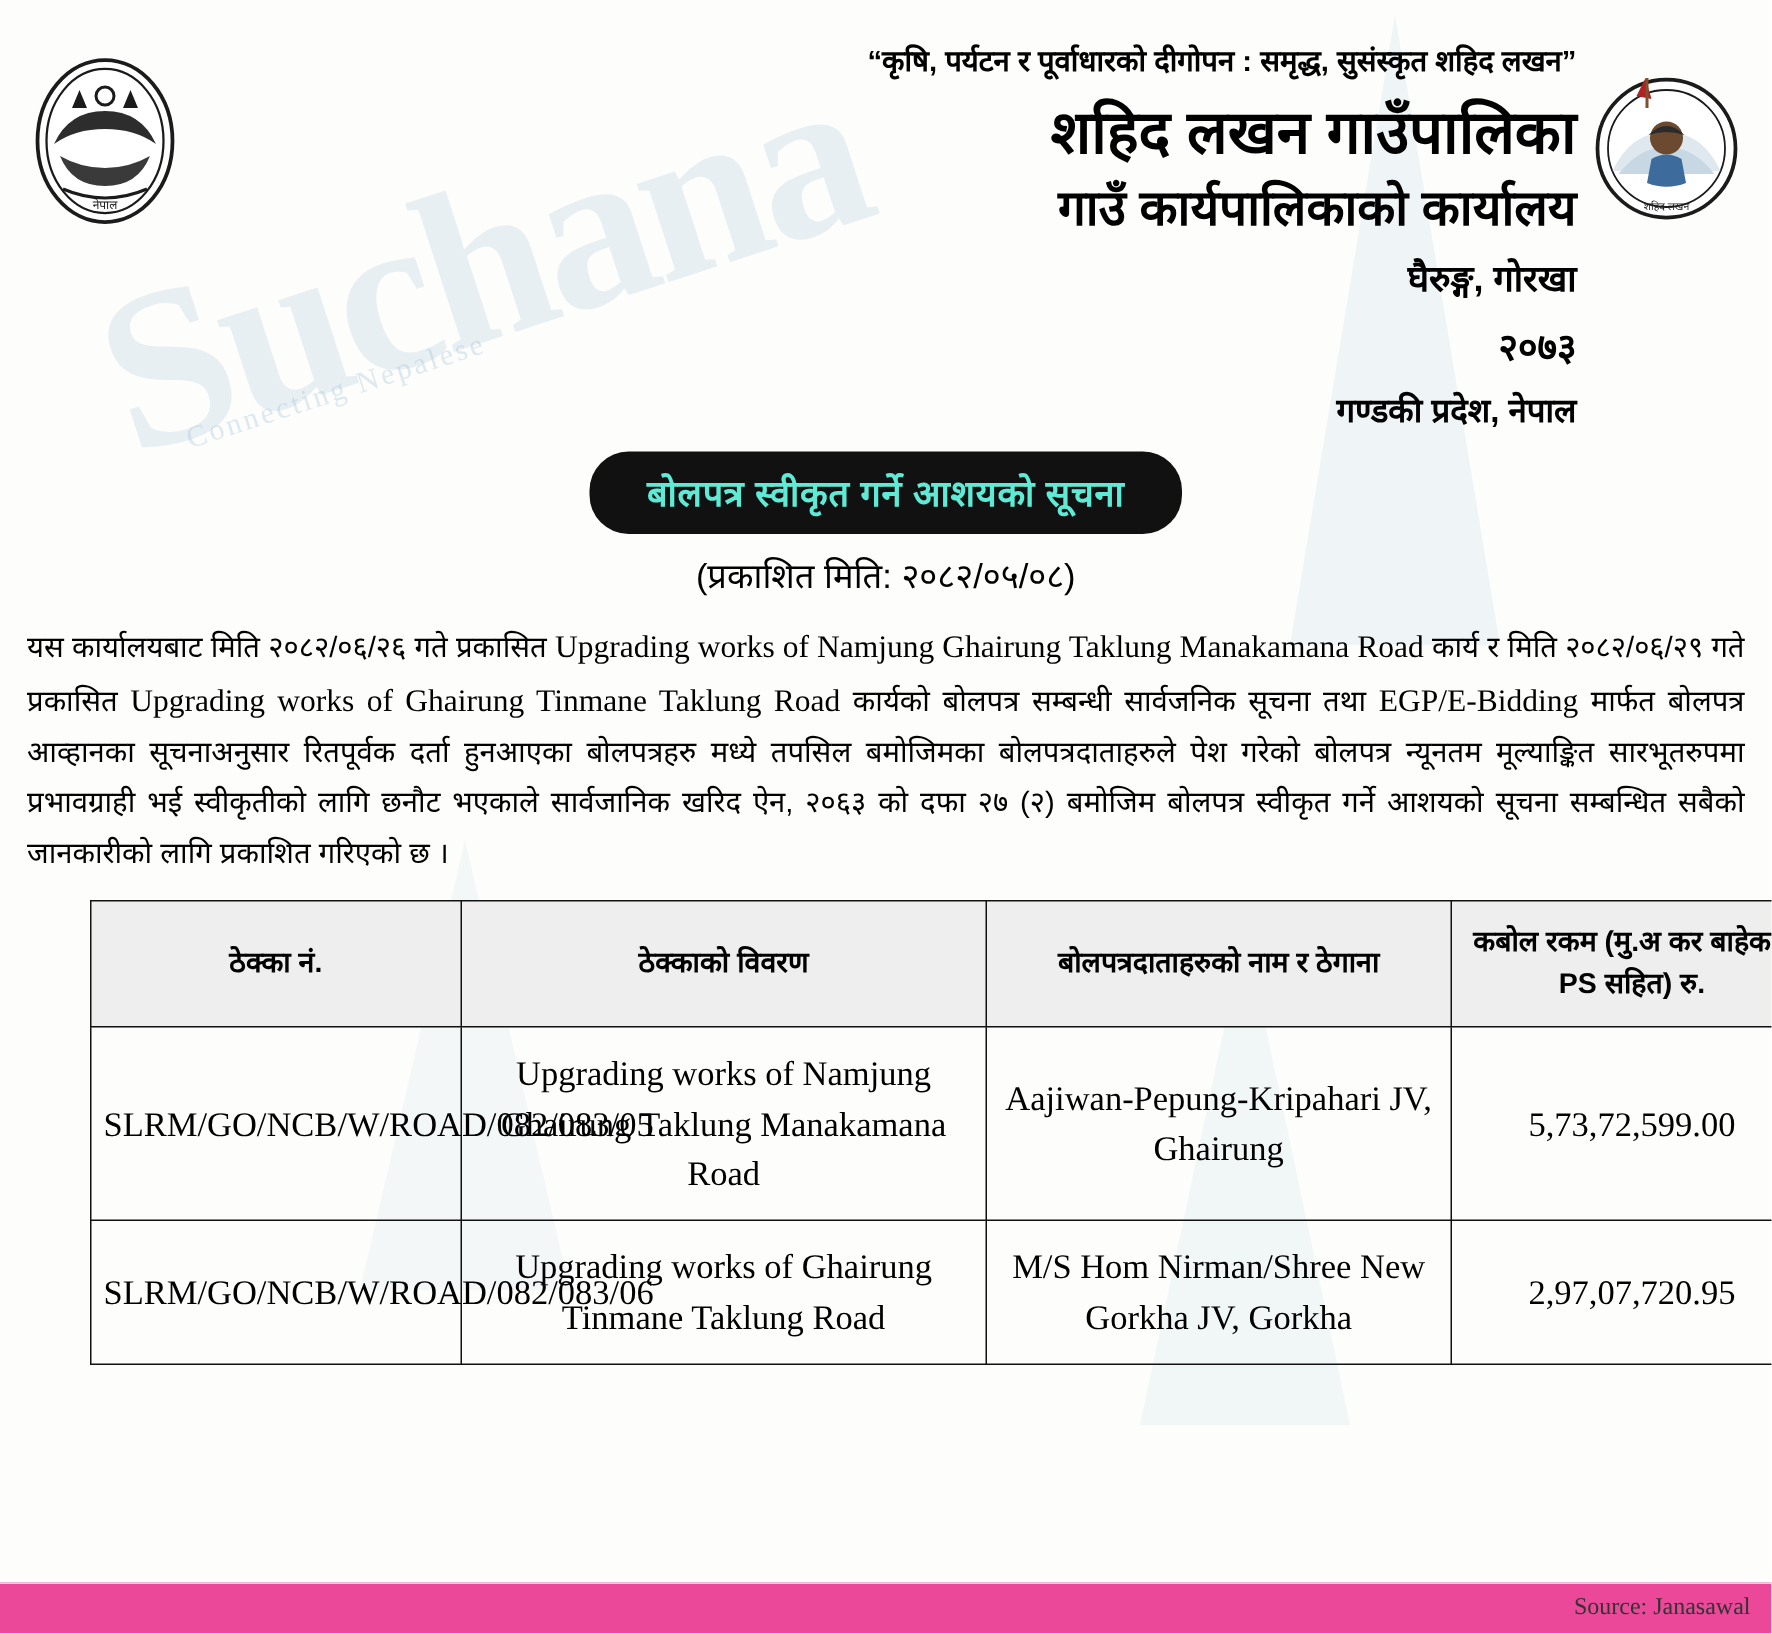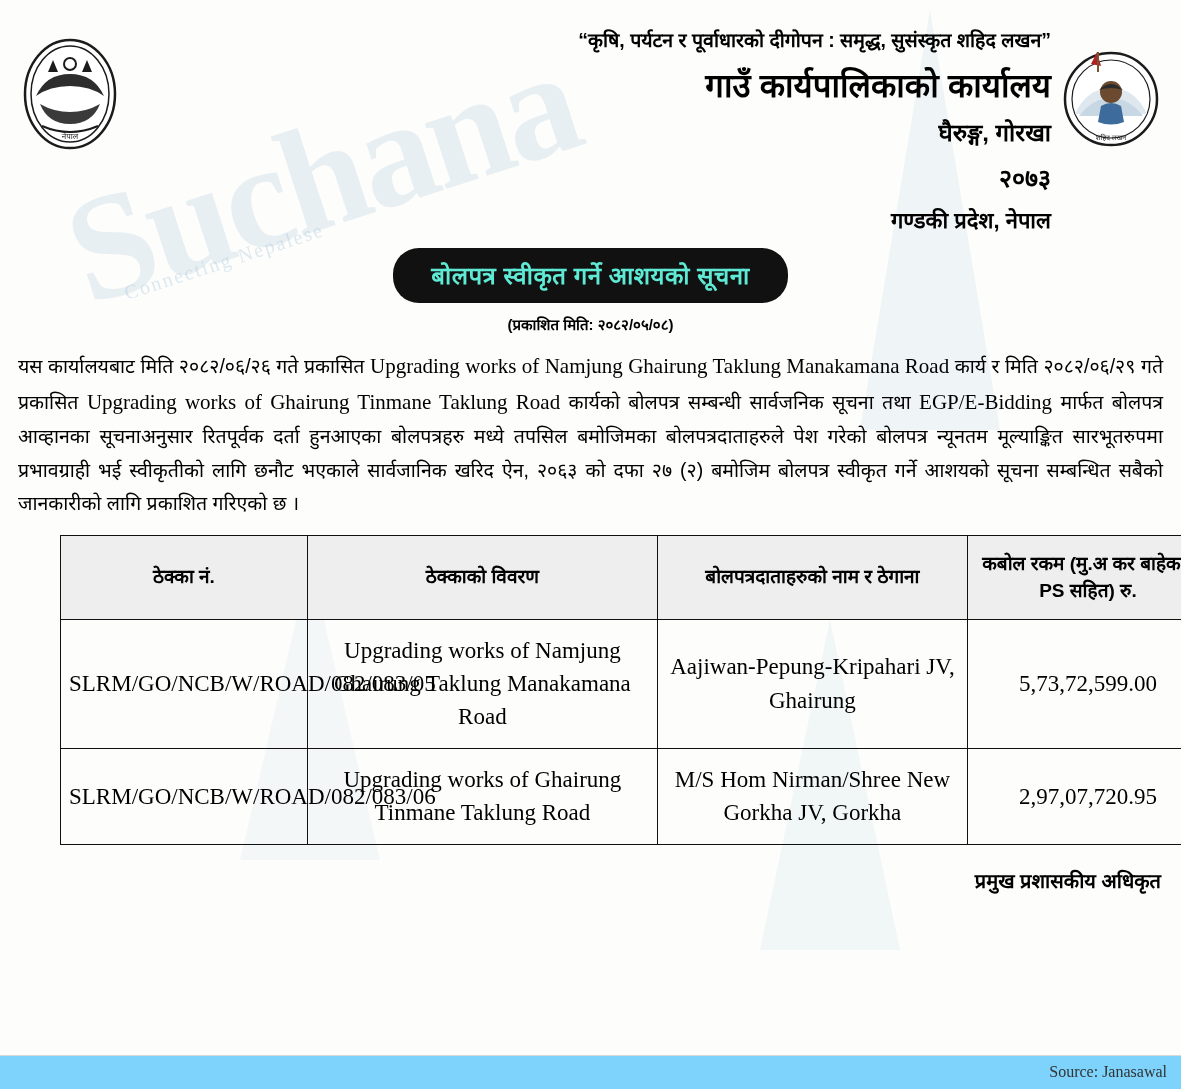--- a/index.html
+++ b/index.html
@@ -140,22 +140,22 @@
     font-family: "Liberation Sans", sans-serif;
     font-size: 24px;
     font-weight: bold;
     padding: 10px 38px 12px 38px;
     border-radius: 26px;
     letter-spacing: 0.5px;
   }
   .pub-date {
     text-align: center;
     font-family: "Liberation Sans", sans-serif;
-    font-size: 15px;
-    font-weight: bold;
+    font-size: 23px;
+    font-weight: normal;
     margin-top: 11px;
   }
 
   .body-para {
     margin-top: 14px;
     font-family: "Liberation Sans", sans-serif;
     font-size: 19.5px;
     line-height: 1.72;
     text-align: justify;
     text-justify: inter-word;
@@ -205,21 +205,21 @@
     margin-top: 22px;
     padding-right: 4px;
   }
 
   .source-bar {
     position: absolute;
     left: 0;
     bottom: 0;
     width: 1181px;
     height: 34px;
-    background: #7dd3fc;
+    background: #ec4899;
     border-top: 1px solid #d8d8d8;
     z-index: 3;
   }
   .source-text {
     position: absolute;
     right: 14px;
     top: 7px;
     font-family: "Liberation Serif", serif;
     font-size: 16px;
     color: #333333;
@@ -252,20 +252,21 @@
           <path d="M26 34 l5 -12 l5 12 z" fill="#1b1b1b"></path>
           <path d="M60 34 l5 -12 l5 12 z" fill="#1b1b1b"></path>
           <circle cx="48" cy="26" r="6" fill="none" stroke="#1b1b1b" stroke-width="2"></circle>
           <path d="M20 88 q28 12 56 0" fill="none" stroke="#1b1b1b" stroke-width="2"></path>
           <text x="48" y="101" font-size="8" text-anchor="middle" fill="#1b1b1b" font-family="Liberation Sans, sans-serif">नेपाल</text>
         </svg>
       </div>
 
       <div class="center-head">
         <div class="slogan">“कृषि, पर्यटन र पूर्वाधारको दीगोपन : समृद्ध, सुसंस्कृत शहिद लखन”</div>
+        <div class="office-1">शहिद लखन गाउँपालिका</div>
         <div class="office-2">गाउँ कार्यपालिकाको कार्यालय</div>
         <div class="place">घैरुङ्ग, गोरखा</div>
         <div class="year">२०७३</div>
         <div class="province">गण्डकी प्रदेश, नेपाल</div>
       </div>
 
       <div class="emblem emblem-right">
         <svg width="100" height="110" viewBox="0 0 100 110" aria-hidden="true">
           <circle cx="50" cy="55" r="46" fill="#ffffff" stroke="#1b1b1b" stroke-width="2.5"></circle>
           <circle cx="50" cy="55" r="39" fill="none" stroke="#1b1b1b" stroke-width="1.2"></circle>
@@ -308,21 +309,20 @@
         </tr>
         <tr>
           <td>SLRM/GO/NCB/W/ROAD/082/083/06</td>
           <td>Upgrading works of Ghairung Tinmane Taklung Road</td>
           <td>M/S Hom Nirman/Shree New Gorkha JV, Gorkha</td>
           <td>2,97,07,720.95</td>
         </tr>
       </tbody>
     </table>
 
-    <div class="signature">प्रमुख प्रशासकीय अधिकृत</div>
 
   </div>
 
   <div class="source-bar">
     <div class="source-text">Source: Janasawal</div>
   </div>
 
 </div>
 
 </body></html>

